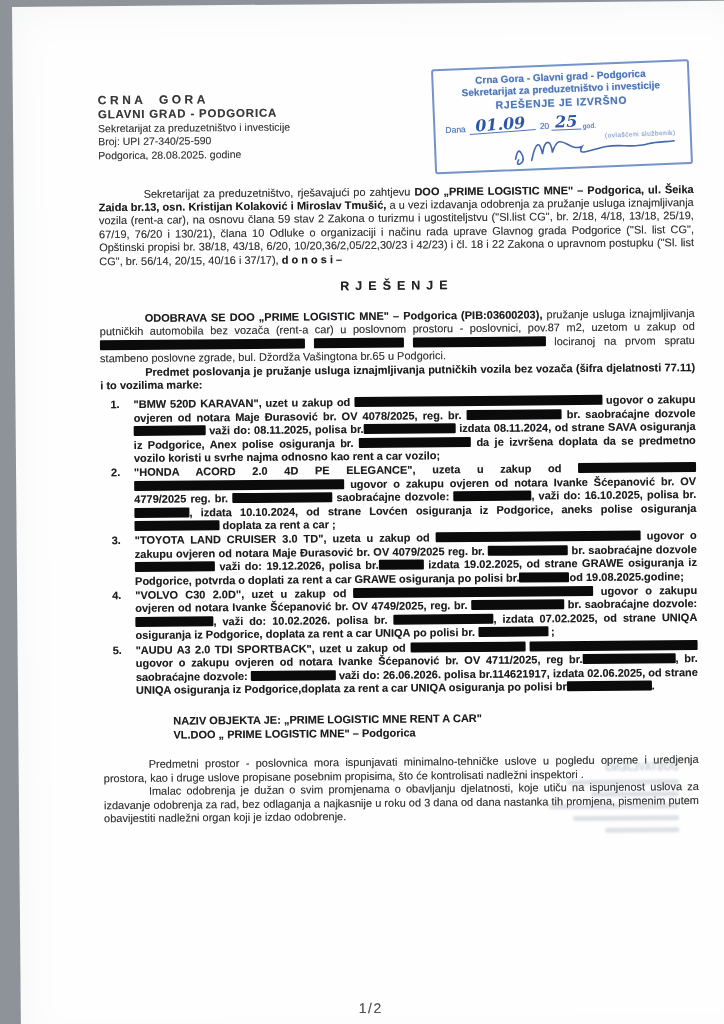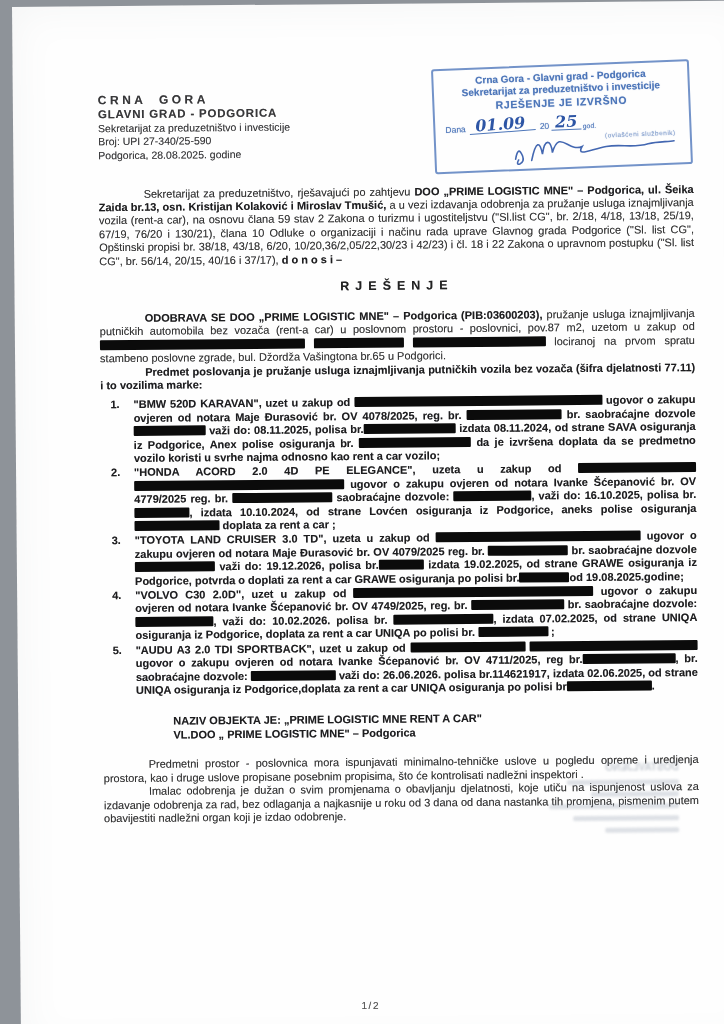--- a/index.html
+++ b/index.html
@@ -53,21 +53,21 @@
   }
   ol.vehicles{list-style:none;margin:6px 0 0;padding:0 0 0 10px;}
   ol.vehicles li{
     position:relative;padding-left:23px;margin:0 0 1px;
     font-size:11px;line-height:13.4px;text-align:justify;font-weight:bold;color:#1d1d1f;
   }
   .vnum{position:absolute;left:0;top:0;font-weight:bold;}
   .naziv{margin:17px 0 16px 70px;font-size:11px;line-height:14px;font-weight:bold;color:#1d1d1f;}
   .footer{
     position:absolute;left:350px;top:996px;transform:translateX(-50%);
-    font-size:10px;letter-spacing:1.5px;color:#555;
+    font-size:14px;letter-spacing:1.5px;color:#555;
   }
 
   
   .ghost{
     position:absolute;left:428px;top:760px;width:232px;
     transform:scaleX(-1);filter:blur(0.8px);
     color:rgba(145,155,170,0.5);font-size:10px;font-weight:bold;text-align:left;
   }
   .ghostbar{height:5px;border-radius:2px;background:rgba(150,160,175,0.30);margin-top:7px;}
 </style>

